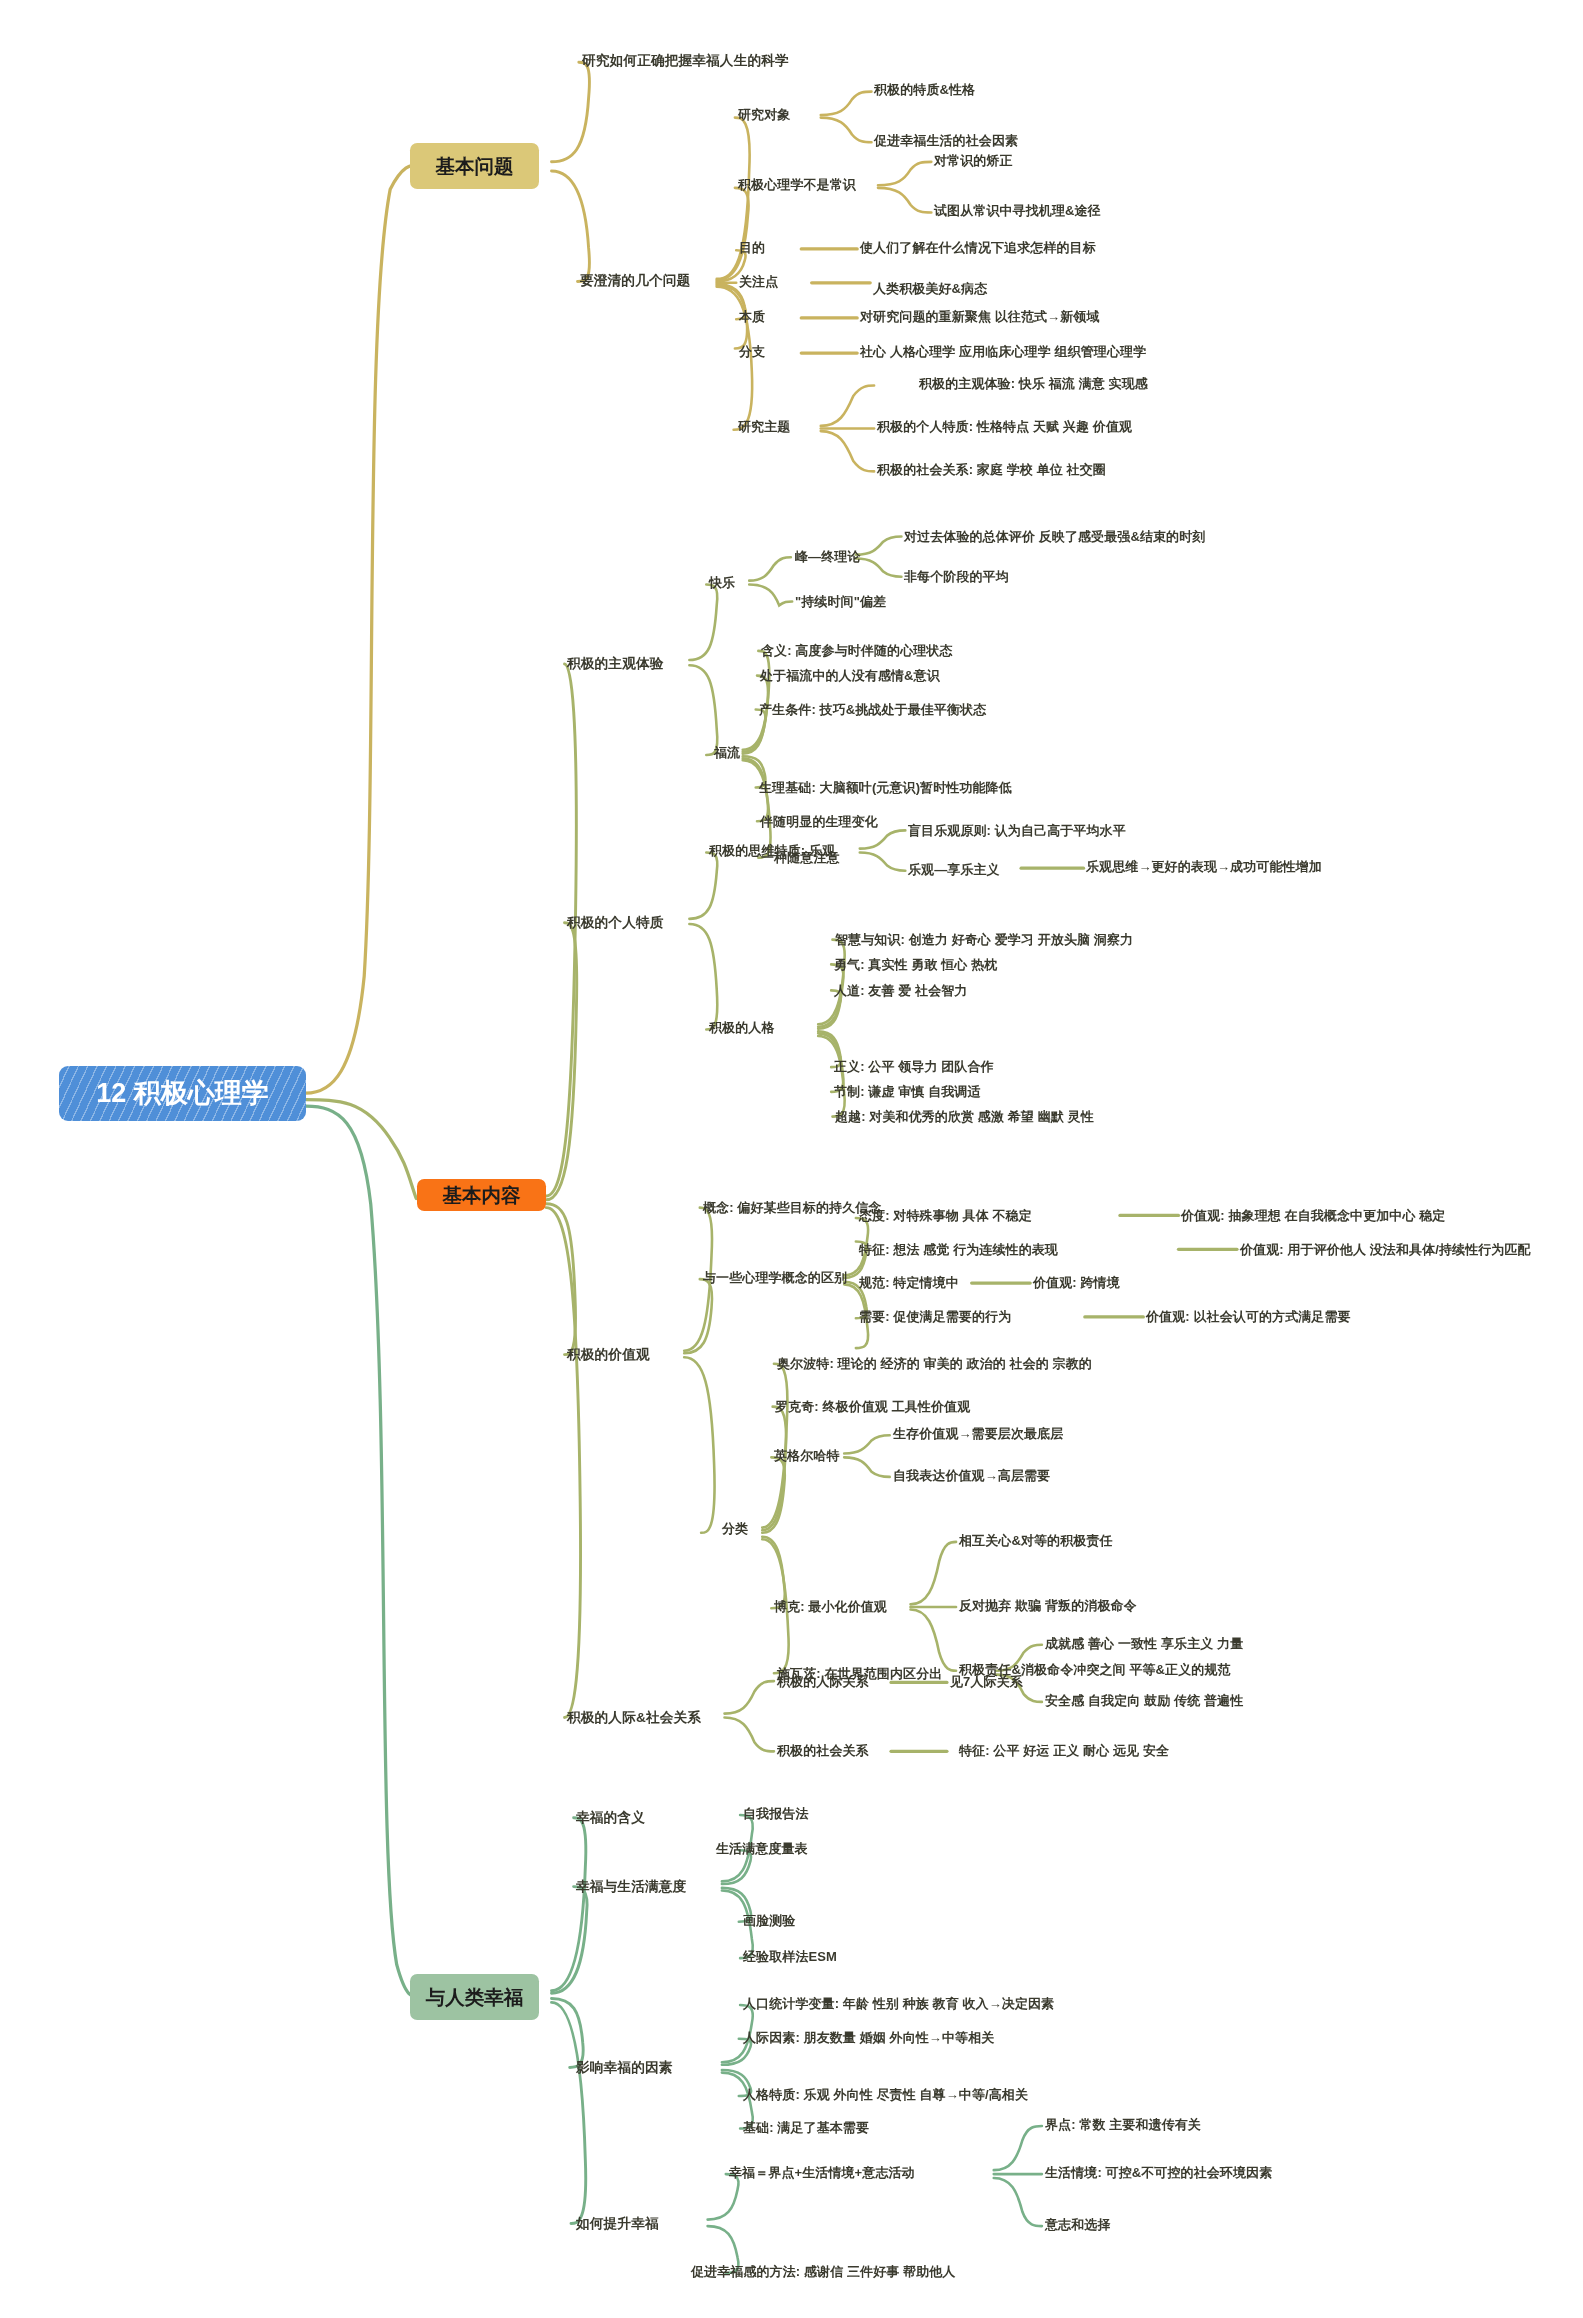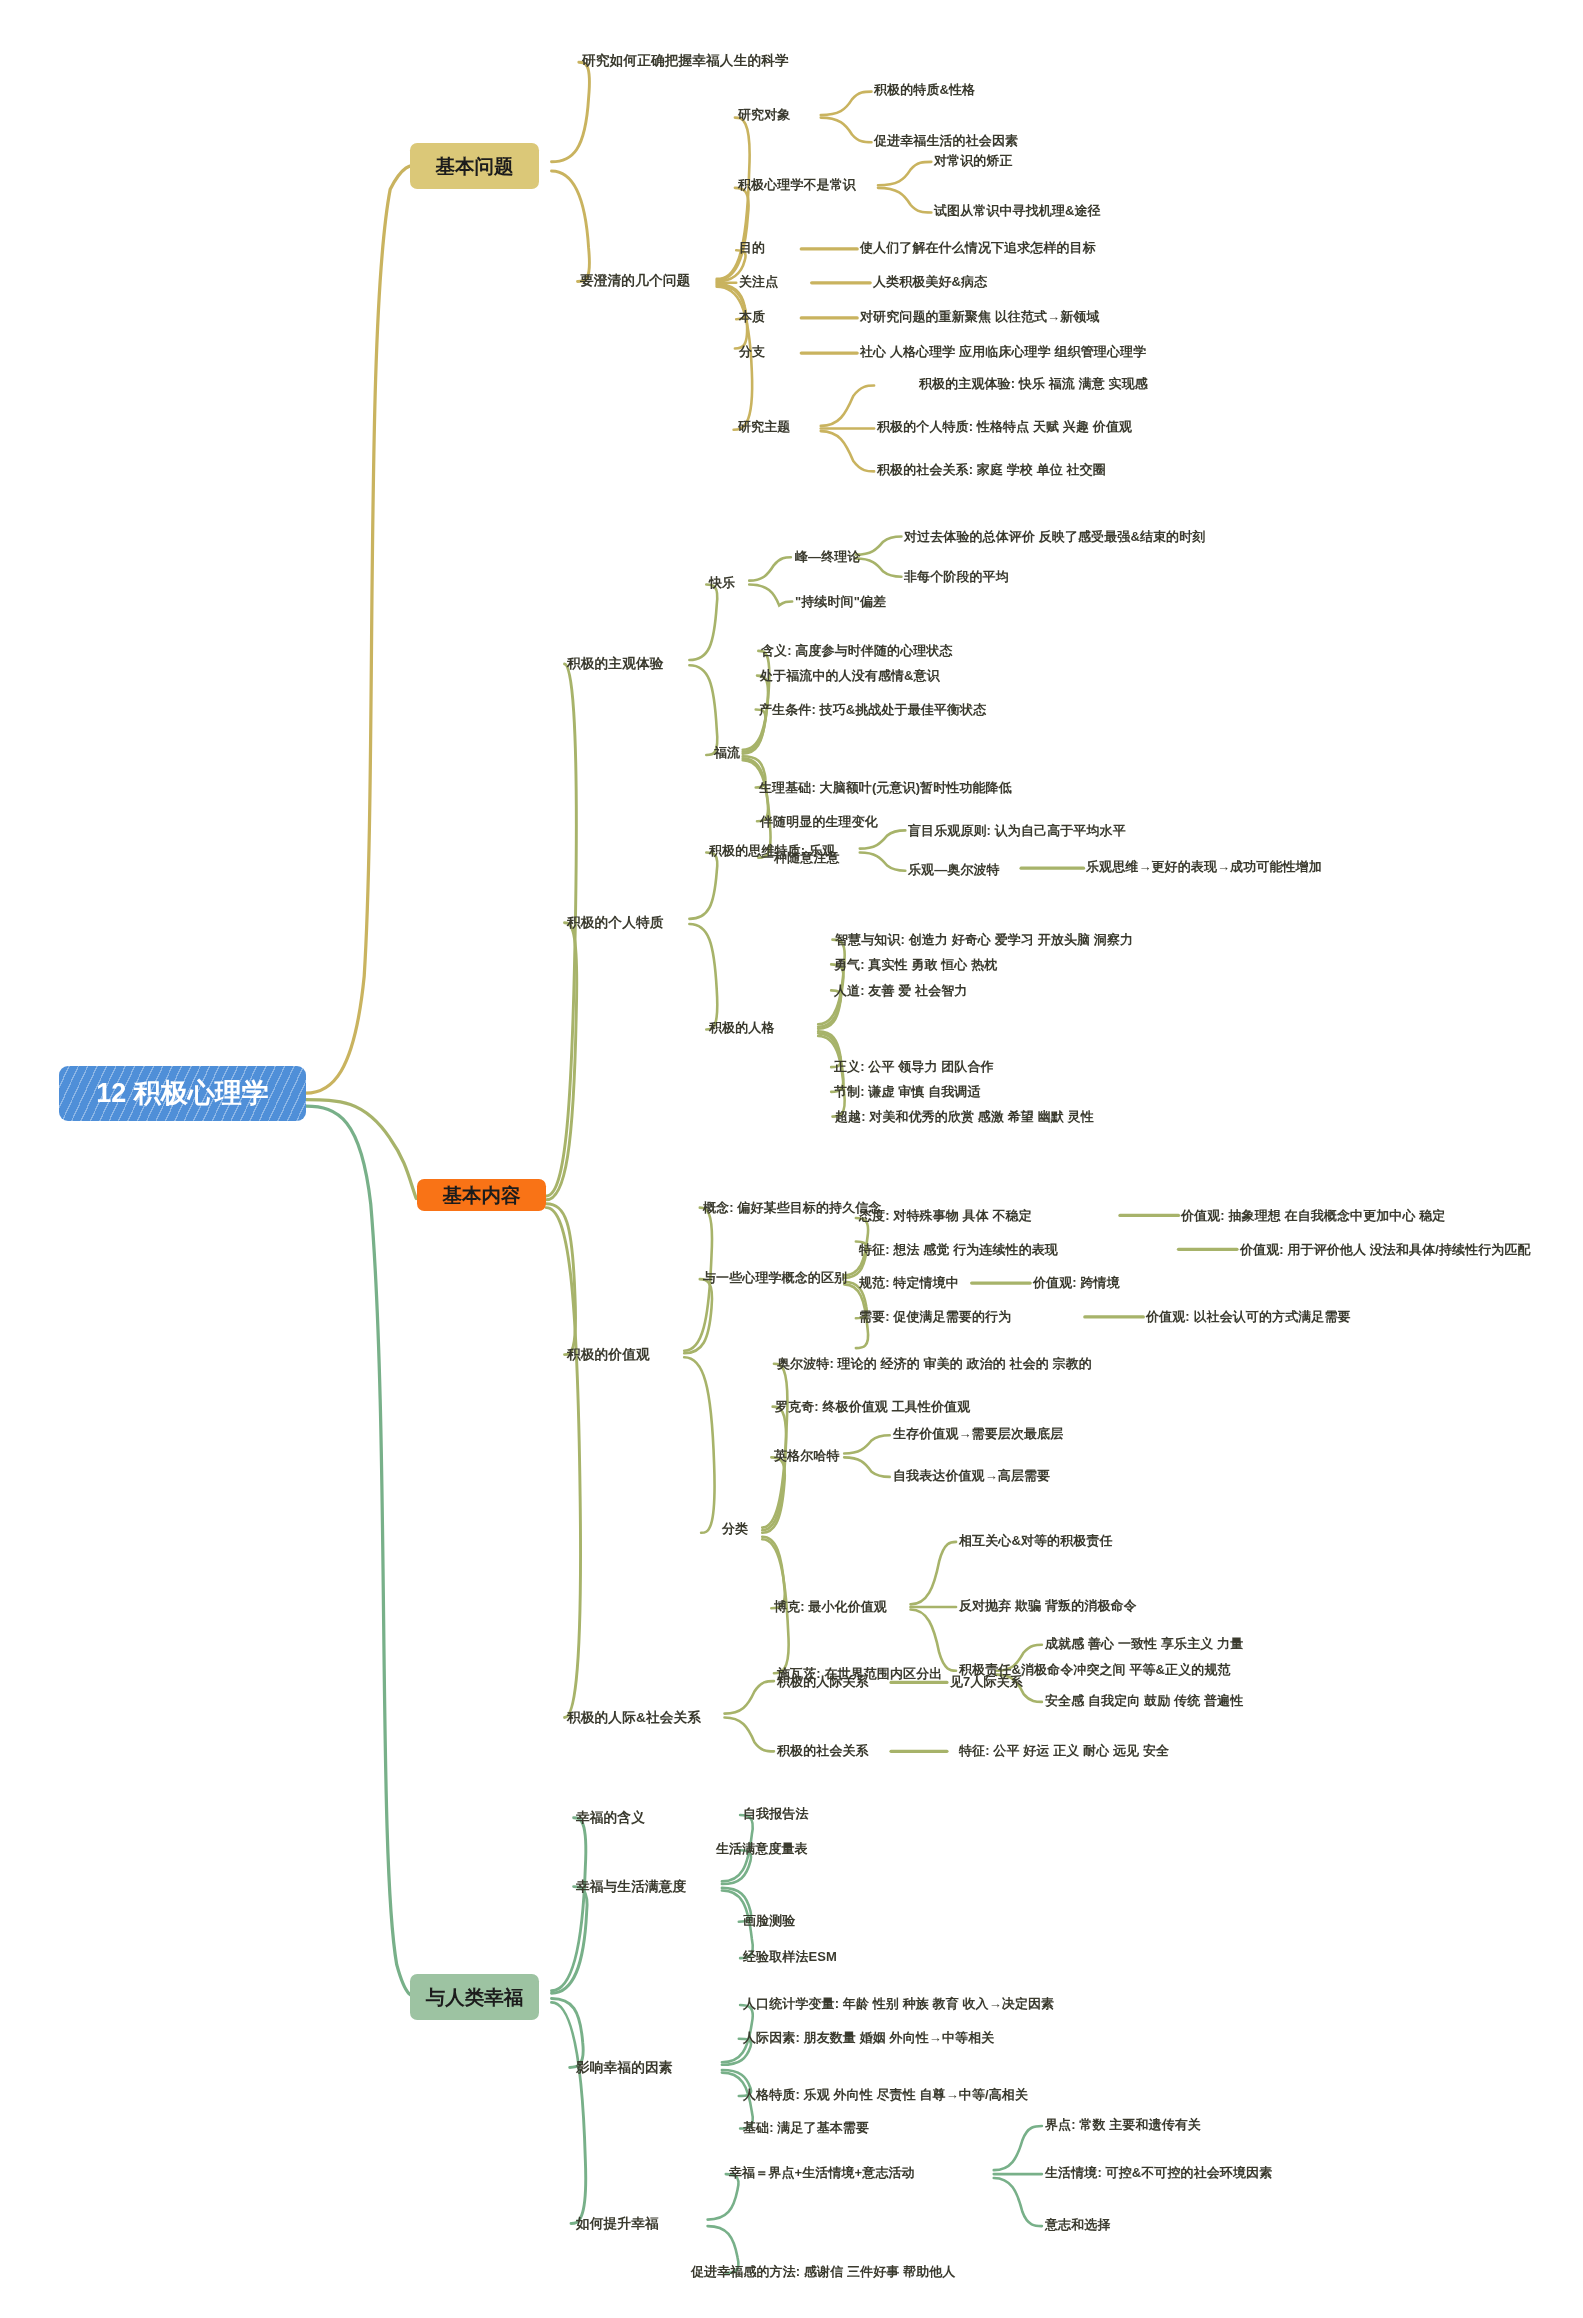--- a/index.html
+++ b/index.html
@@ -175,21 +175,21 @@
   <div class="node lvl5" style="left:874px;top:83px;">积极的特质&amp;性格</div>
   <div class="node lvl5" style="left:874px;top:134px;">促进幸福生活的社会因素</div>
 
   <div class="node lvl4" style="left:738px;top:178px;">积极心理学不是常识</div>
   <div class="node lvl5" style="left:934px;top:154px;">对常识的矫正</div>
   <div class="node lvl5" style="left:934px;top:204px;">试图从常识中寻找机理&amp;途径</div>
 
   <div class="node lvl4" style="left:739px;top:241px;">目的</div>
   <div class="node lvl5" style="left:860px;top:241px;">使人们了解在什么情况下追求怎样的目标</div>
   <div class="node lvl4" style="left:739px;top:275px;">关注点</div>
-  <div class="node lvl5" style="left:873px;top:275px;">人类积极美好&amp;病态</div>
+  <div class="node lvl5" style="left:873px;top:282px;">人类积极美好&amp;病态</div>
   <div class="node lvl4" style="left:739px;top:310px;">本质</div>
   <div class="node lvl5" style="left:860px;top:310px;">对研究问题的重新聚焦 以往范式→新领域</div>
   <div class="node lvl4" style="left:739px;top:345px;">分支</div>
   <div class="node lvl5" style="left:860px;top:345px;">社心 人格心理学 应用临床心理学 组织管理心理学</div>
 
   <div class="node lvl4" style="left:738px;top:420px;">研究主题</div>
   <div class="node lvl5" style="left:919px;top:377px;">积极的主观体验: 快乐 福流 满意 实现感</div>
   <div class="node lvl5" style="left:877px;top:420px;">积极的个人特质: 性格特点 天赋 兴趣 价值观</div>
   <div class="node lvl5" style="left:877px;top:463px;">积极的社会关系: 家庭 学校 单位 社交圈</div>
 
@@ -206,21 +206,21 @@
   <div class="node lvl5" style="left:761px;top:644px;">含义: 高度参与时伴随的心理状态</div>
   <div class="node lvl5" style="left:760px;top:669px;">处于福流中的人没有感情&amp;意识</div>
   <div class="node lvl5" style="left:759px;top:703px;">产生条件: 技巧&amp;挑战处于最佳平衡状态</div>
   <div class="node lvl5" style="left:759px;top:781px;">生理基础: 大脑额叶(元意识)暂时性功能降低</div>
   <div class="node lvl5" style="left:760px;top:815px;">伴随明显的生理变化</div>
   <div class="node lvl5" style="left:761px;top:851px;">一种随意注意</div>
 
   <div class="node lvl3" style="left:567px;top:915px;">积极的个人特质</div>
   <div class="node lvl4" style="left:709px;top:844px;">积极的思维特质: 乐观</div>
   <div class="node lvl5" style="left:908px;top:824px;">盲目乐观原则: 认为自己高于平均水平</div>
-  <div class="node lvl5" style="left:908px;top:863px;">乐观—奥尔波特</div>
+  <div class="node lvl5" style="left:908px;top:863px;">乐观—享乐主义</div>
   <div class="node lvl5" style="left:1086px;top:860px;">乐观思维→更好的表现→成功可能性增加</div>
 
   <div class="node lvl4" style="left:709px;top:1021px;">积极的人格</div>
   <div class="node lvl5" style="left:835px;top:933px;">智慧与知识: 创造力 好奇心 爱学习 开放头脑 洞察力</div>
   <div class="node lvl5" style="left:834px;top:958px;">勇气: 真实性 勇敢 恒心 热枕</div>
   <div class="node lvl5" style="left:834px;top:984px;">人道: 友善 爱 社会智力</div>
   <div class="node lvl5" style="left:834px;top:1060px;">正义: 公平 领导力 团队合作</div>
   <div class="node lvl5" style="left:834px;top:1085px;">节制: 谦虚 审慎 自我调适</div>
   <div class="node lvl5" style="left:835px;top:1110px;">超越: 对美和优秀的欣赏 感激 希望 幽默 灵性</div>
 

